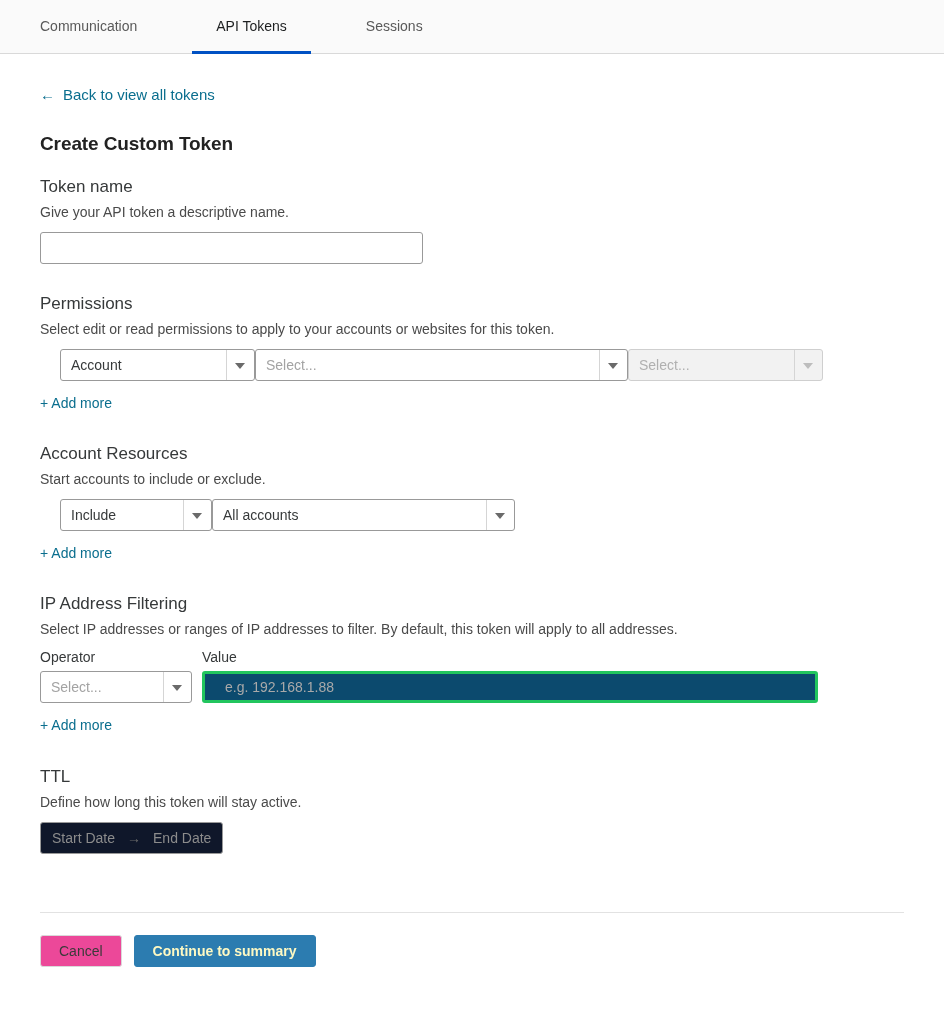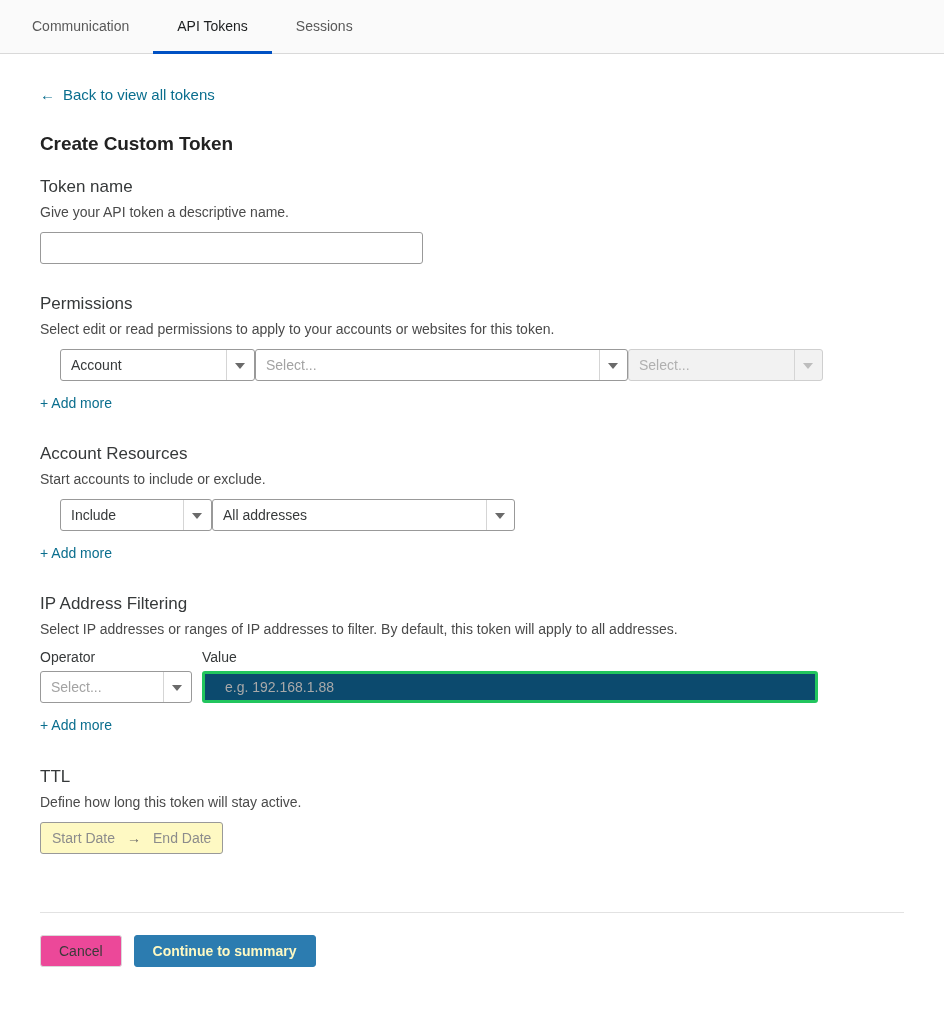--- a/index.html
+++ b/index.html
@@ -15,21 +15,22 @@
   }
 
   
   .tabbar {
     position: relative;
     height: 54px;
     background: #fafafa;
     border-bottom: 1px solid #d9d9d9;
     display: flex;
     align-items: stretch;
-    padding-left: 8px;
+    padding-left: 16px;
+    gap: 31px;
   }
   .tab {
     display: flex;
     align-items: center;
     padding: 0 24px;
     font-size: 14px;
     color: #595959;
     cursor: pointer;
     border-bottom: 3px solid transparent;
     height: 54px;
@@ -171,21 +172,21 @@
   }
   .ip-value-input::placeholder { color: #a9a9a9; }
 
   
   .ttl-box {
     display: inline-flex;
     align-items: center;
     height: 32px;
     border: 1px solid #999;
     border-radius: 3px;
-    background: #fef9c3;
+    background: #0f172a;
     padding: 0 11px;
     gap: 12px;
     font-size: 14px;
     color: #8c8c8c;
     cursor: text;
   }
   .ttl-arrow { color: #6a6a6a; font-size: 14px; }
 
   
   .divider {
@@ -279,21 +280,21 @@
   <div class="section" style="margin-top:33px;">
     <div class="section-label">Account Resources</div>
     <div class="section-desc">Start accounts to include or exclude.</div>
     <div class="row">
       <div class="select w-res-1">
         <span>Include</span>
         <span class="sep"></span>
         <span class="caret"></span>
       </div>
       <div class="select w-res-2">
-        <span>All addresses</span>
+        <span>All accounts</span>
         <span class="sep"></span>
         <span class="caret"></span>
       </div>
     </div>
     <div class="addmore">+ Add more</div>
   </div>
 
   <div class="section" style="margin-top:33px;">
     <div class="section-label">IP Address Filtering</div>
     <div class="section-desc">Select IP addresses or ranges of IP addresses to filter. By default, this token will apply to all addresses.</div>

